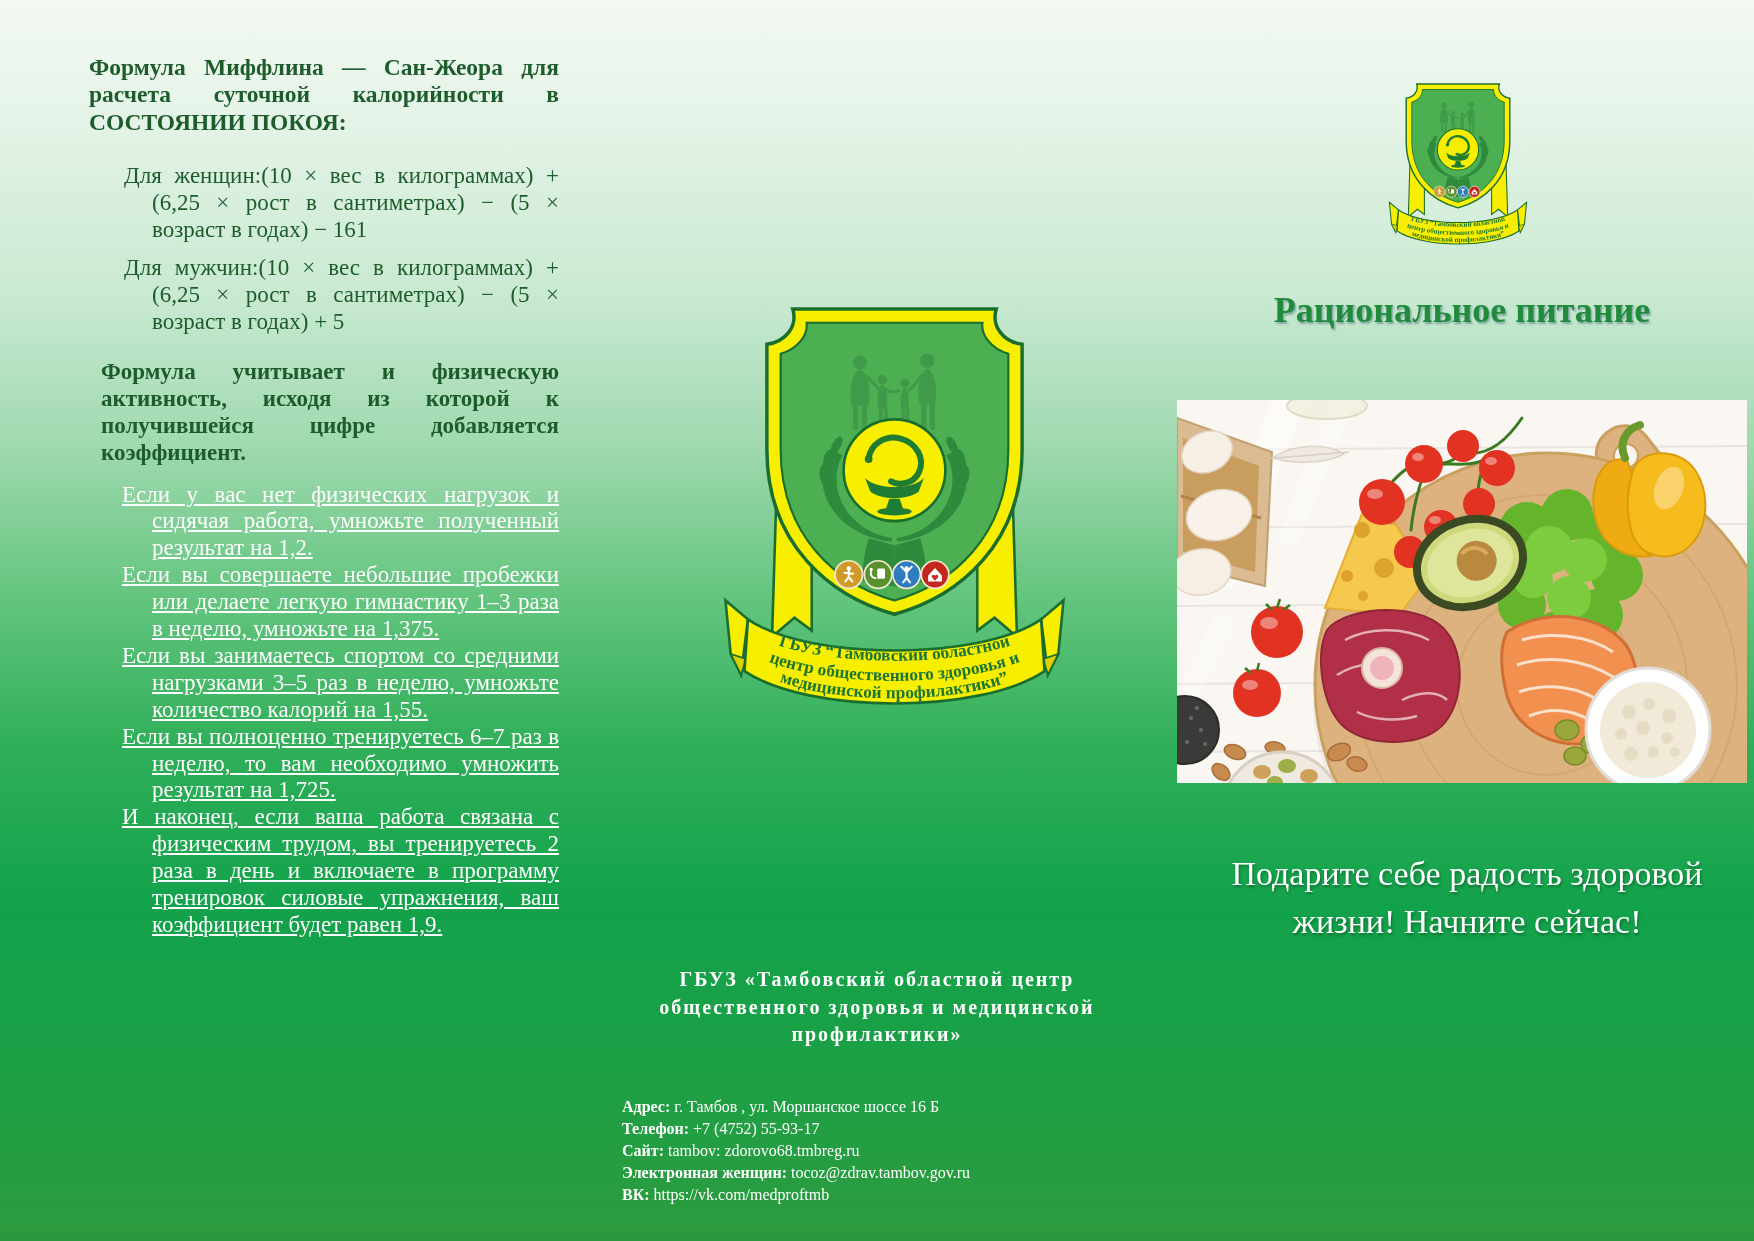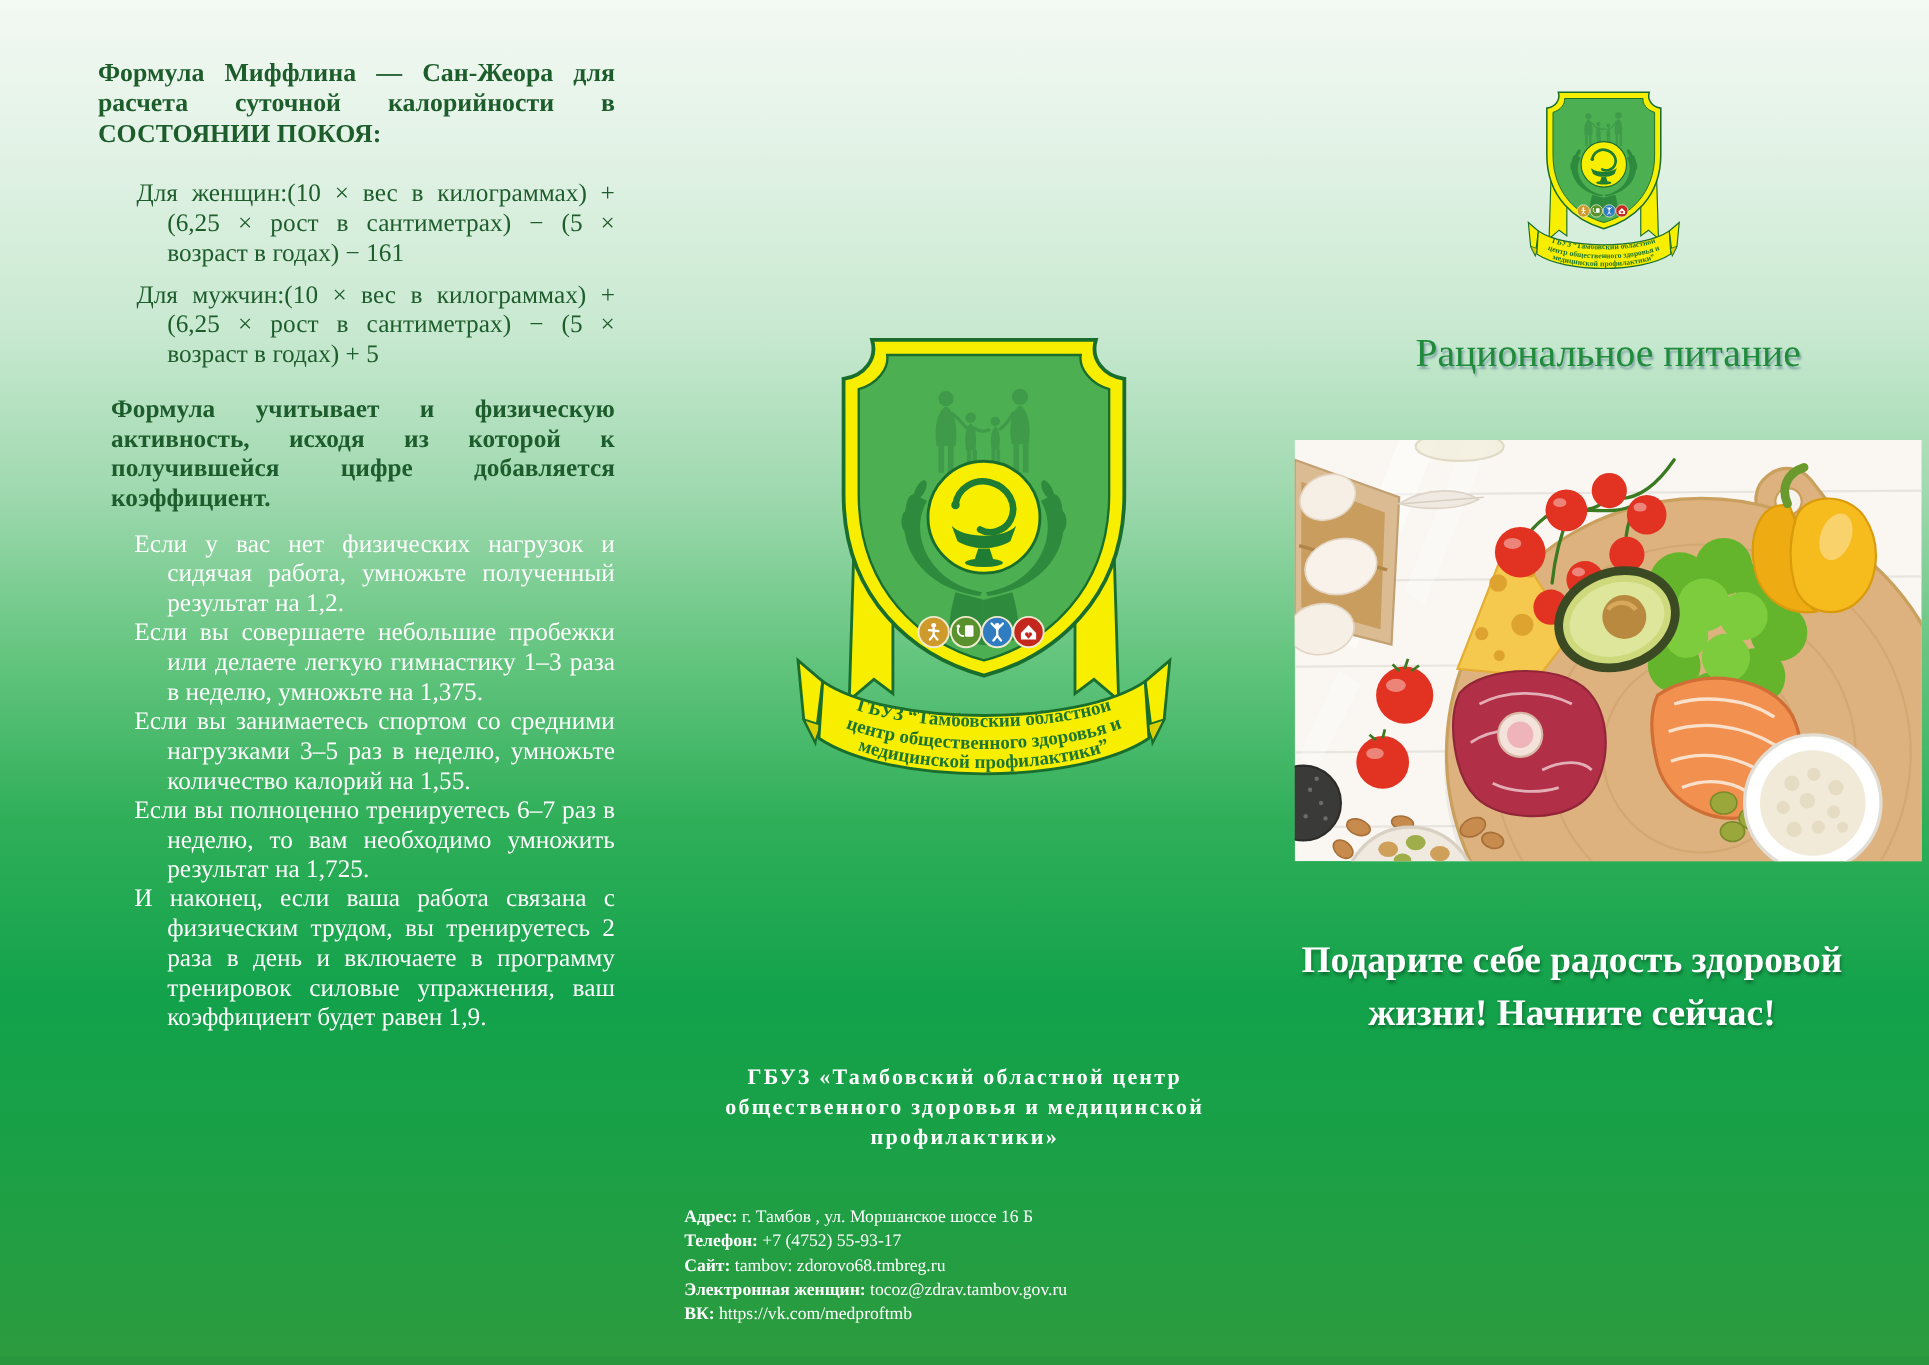--- a/index.html
+++ b/index.html
@@ -16,43 +16,43 @@
 
   
   .left-content{
     position:absolute;left:89px;top:54px;width:470px;
     color:#1d5c2b;font-size:23px;line-height:1.17;text-align:justify;
   }
   .heading{font-size:23.5px;font-weight:bold;margin:0 0 27px 0;}
   .formula{margin:0 0 11px 0;padding-left:63px;text-indent:-28px;}
   .formula b{font-weight:normal;}
   .activity-par{font-weight:bold;margin:23px 0 15px 12px;}
-  .activity-item{color:#fdfefd;margin:0;padding-left:63px;text-indent:-30px;}
+  .activity-item{color:#fdfefd;margin:0;padding-left:63px;text-indent:-30px;text-decoration:underline;}
 
   
   .emblem-big{position:absolute;left:722px;top:290px;width:345px;height:457px;}
   .emblem-small{position:absolute;left:1388px;top:76px;width:140px;height:186px;}
   .org-name{
     position:absolute;left:597px;top:966px;width:560px;
     color:#ffffff;font-size:20px;font-weight:bold;letter-spacing:2px;
     line-height:1.38;text-align:center;margin:0;
   }
   .contacts{position:absolute;left:622px;top:1096px;width:520px;color:#ffffff;font-size:16px;line-height:1.38;}
   .contact-line b{font-weight:bold;}
 
   
   .title{
-    position:absolute;left:1177px;top:300px;width:570px;
-    color:#1f8b3b;font-size:36px;font-weight:normal;text-align:center;margin:0;
+    position:absolute;left:1177px;top:289px;width:570px;
+    color:#1f8b3b;font-size:36px;font-weight:bold;text-align:center;margin:0;
     text-shadow:1.5px 2px 2px rgba(25,60,105,.38);
   }
   .photo{position:absolute;left:1177px;top:400px;width:570px;height:383px;}
   .slogan{
-    position:absolute;left:1144px;top:850px;width:570px;
-    color:#ffffff;font-size:34px;font-weight:bold;text-align:center;margin:0;line-height:1.42;
+    position:absolute;left:1182px;top:850px;width:570px;
+    color:#ffffff;font-size:34px;font-weight:normal;text-align:center;margin:0;line-height:1.42;
     text-shadow:1px 2px 3px rgba(0,45,15,.45);
   }
 
   .ribbon-text{font-family:"Liberation Serif","DejaVu Serif",serif;font-weight:bold;font-size:20px;fill:#1c7631;}
 </style>
 </head>
 <body>
 
 <div class="page">
 

